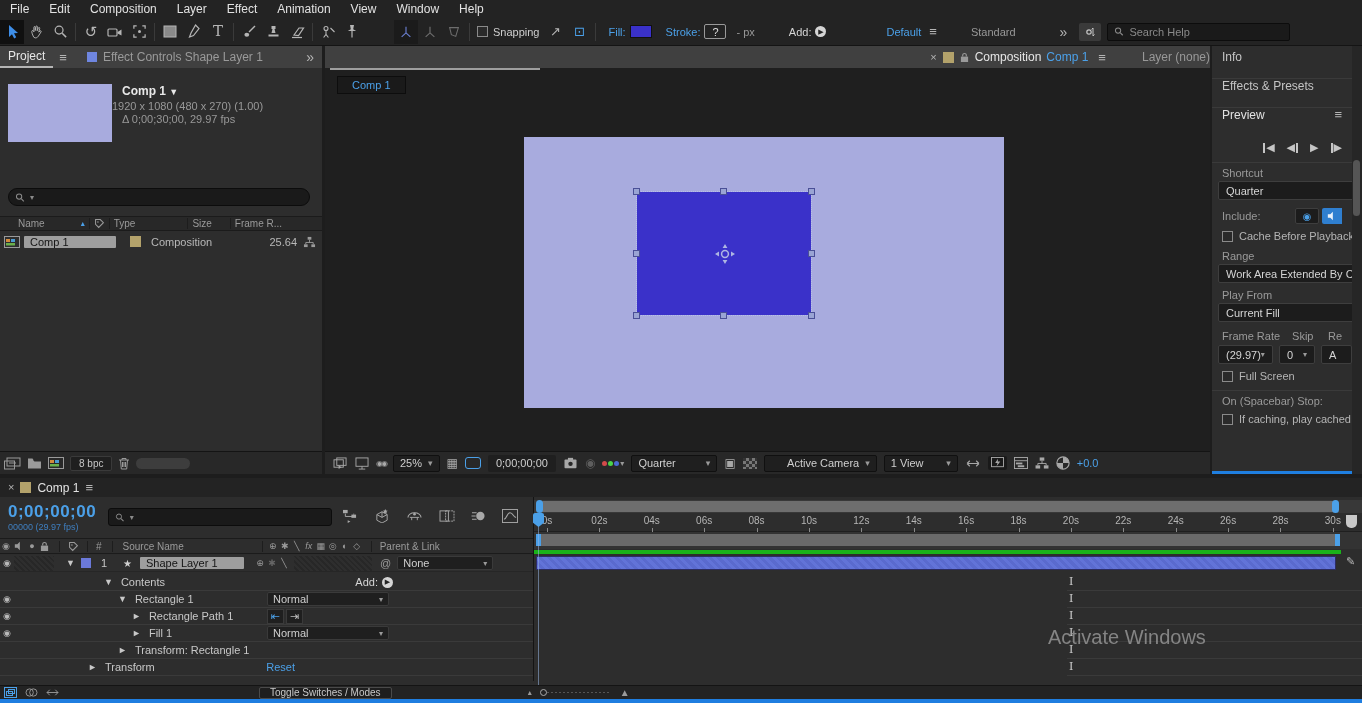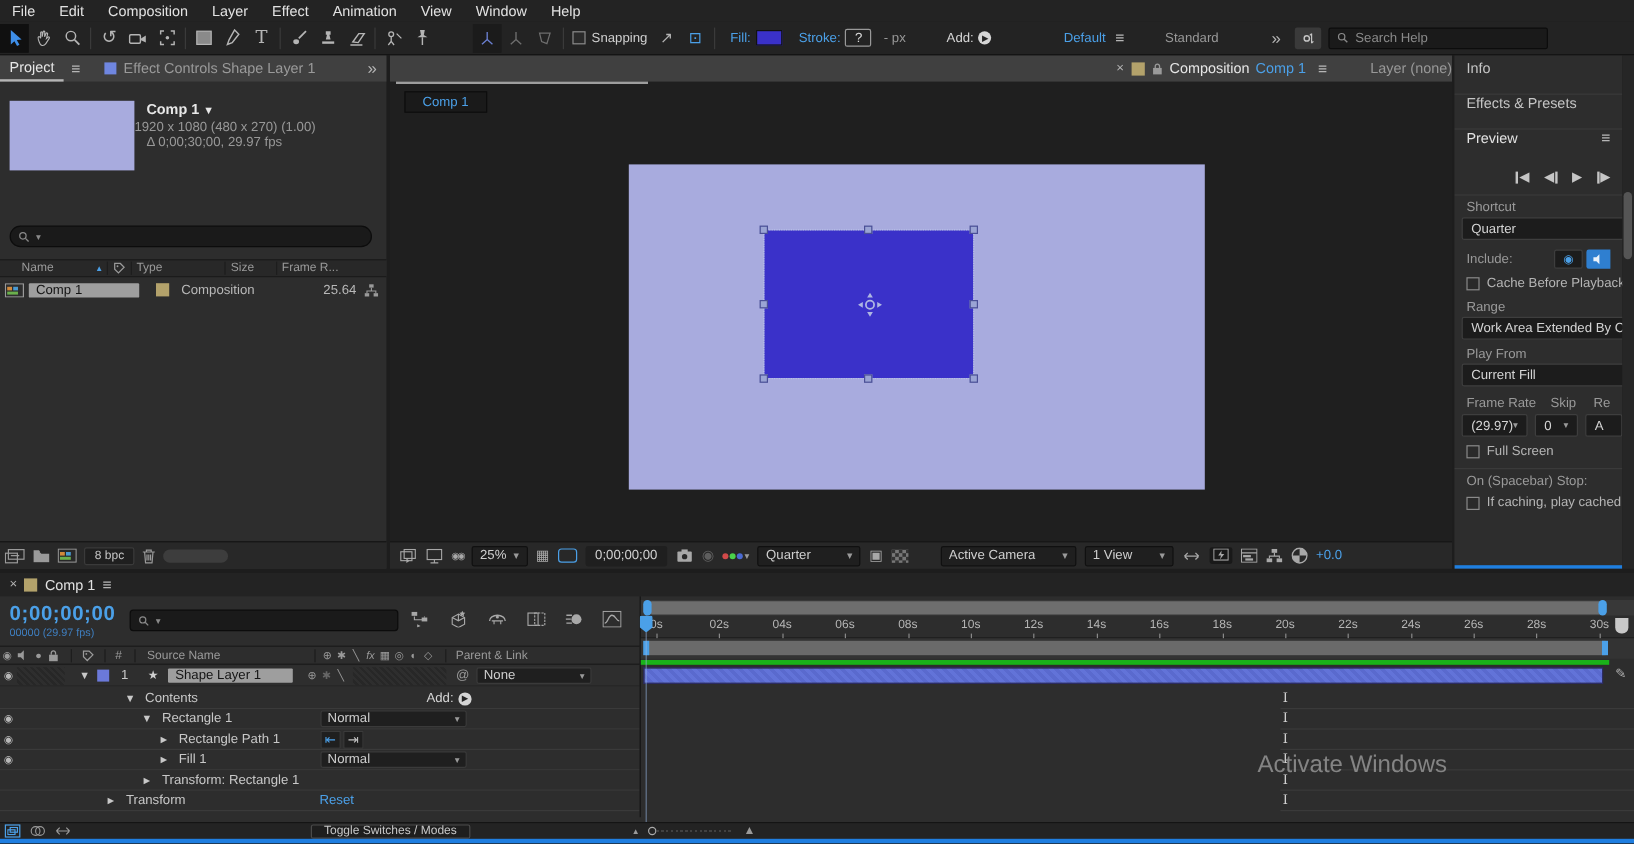--- a/index.html
+++ b/index.html
@@ -374,21 +374,21 @@
         <span style="width:5px;height:5px;border-radius:50%;background:#4ad24a;display:inline-block;"></span>
         <span style="width:5px;height:5px;border-radius:50%;background:#4a6ad2;display:inline-block;"></span>
         <span style="font-size:8px;color:#9a9a9a;">▾</span>
       </span>
       <span class="dd" style="width:86px;justify-content:space-between;">
           <span>Quarter</span>
           <span class="car">▾</span>
         </span>
       <span class="vicon">▣</span>
       <span style="width:14px;height:11px;display:inline-block;background:repeating-conic-gradient(#777 0% 25%, #333 0% 50%) 0 0/6px 6px;"></span>
-      <span class="dd" style="width:113px;justify-content:space-between;margin-left:20px;">
+      <span class="dd" style="width:113px;justify-content:flex-end;">
           <span class="nowrap">Active Camera</span>
           <span class="car">▾</span>
         </span>
       <span class="dd" style="width:74px;justify-content:space-between;">
           <span>1 View</span>
           <span class="car">▾</span>
         </span>
       <svg width="16" height="11" viewBox="0 0 17 12">
           <path d="M2 6 h13 M2 6 l3 -3 M2 6 l3 3 M15 6 l-3 -3 M15 6 l-3 3" stroke="#a8a8a8" fill="none" stroke-width="1.2"></path>
         </svg>

